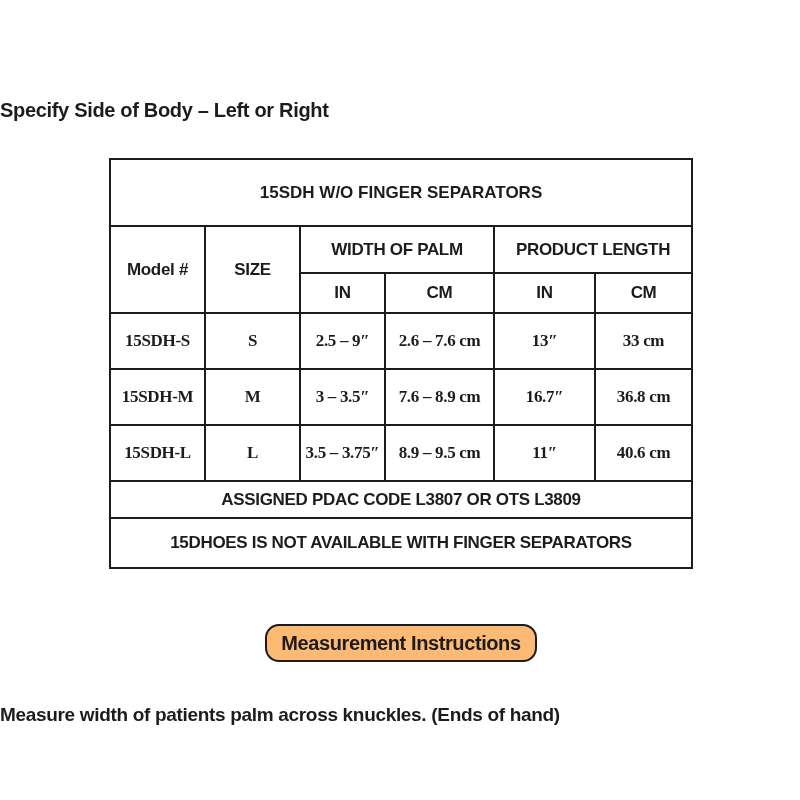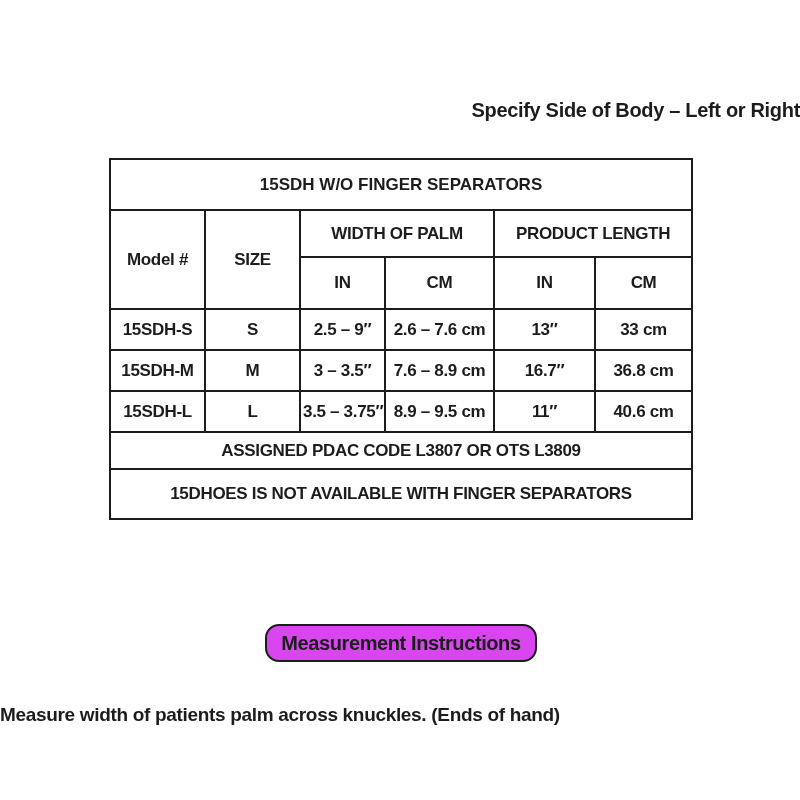--- a/index.html
+++ b/index.html
@@ -11,21 +11,21 @@
     font-family: "Liberation Sans", "DejaVu Sans", sans-serif;
     color: #1c1c1c;
     font-stretch: condensed;
     letter-spacing: -0.02em;
   }
   .top-note {
     position: absolute;
     top: 99px;
     left: 0;
     width: 100%;
-    text-align: right;
+    text-align: left;
     font-size: 20px;
     font-weight: bold;
   }
   table.size-chart {
     position: absolute;
     left: 109px;
     top: 158px;
     width: 582px;
     border-collapse: collapse;
     table-layout: fixed;
@@ -33,38 +33,38 @@
   table.size-chart td, table.size-chart th {
     border: 2px solid #1c1c1c;
     text-align: center;
     vertical-align: middle;
     padding: 0 2px;
     font-weight: bold;
     font-size: 17px;
     overflow: hidden;
     white-space: nowrap;
   }
-  tr.row-title    { height: 51px; }
+  tr.row-title    { height: 67px; }
   tr.row-grouphdr { height: 47px; }
-  tr.row-subhdr   { height: 52px; }
-  tr.row-data     { height: 41px; }
+  tr.row-subhdr   { height: 40px; }
+  tr.row-data     { height: 56px; font-family: Liberation Serif, serif; }
   tr.row-pdac     { height: 37px; }
   tr.row-note     { height: 50px; }
   td.cell-title   { font-size: 24px; letter-spacing: 0; }
   td.cell-model-hdr, td.cell-size-hdr { font-size: 18px; }
   .mi-button {
     position: absolute;
     left: 265px;
     top: 624px;
     width: 272px;
     height: 38px;
     box-sizing: border-box;
     border: 2px solid #1c1c1c;
     border-radius: 14px;
-    background: #d946ef;
+    background: #fdba74;
     text-align: center;
     line-height: 34px;
     font-size: 20px;
     font-weight: bold;
     cursor: pointer;
     font-family: inherit;
     color: #1c1c1c;
     letter-spacing: -0.02em;
     padding: 0;
     display: block;

